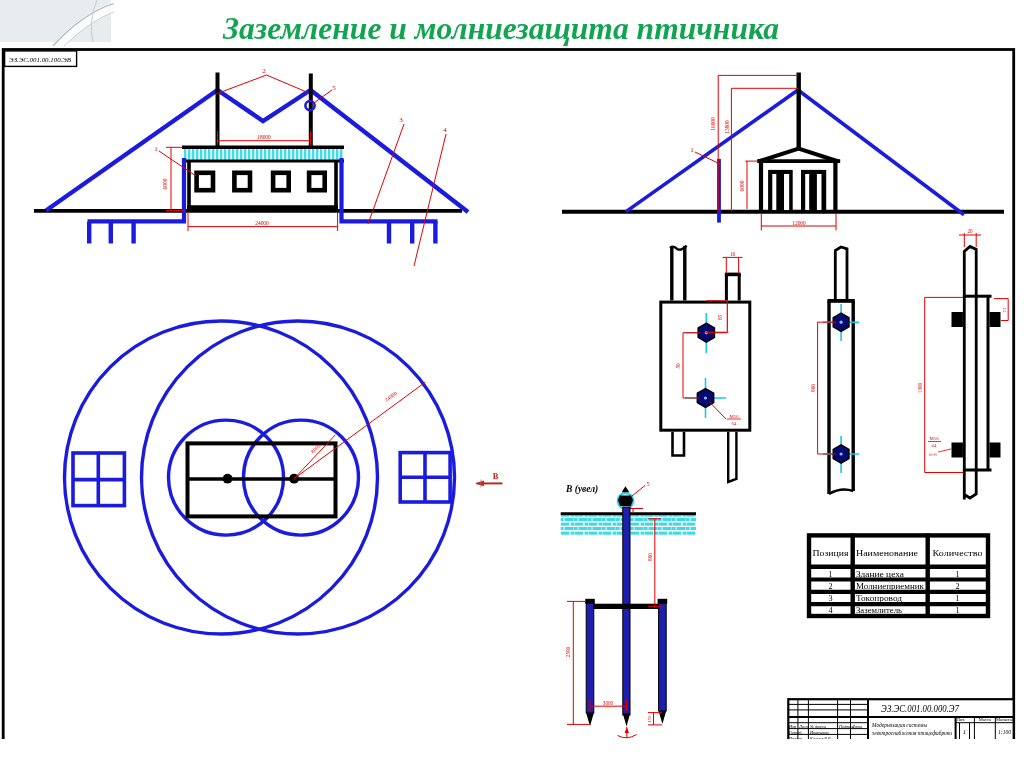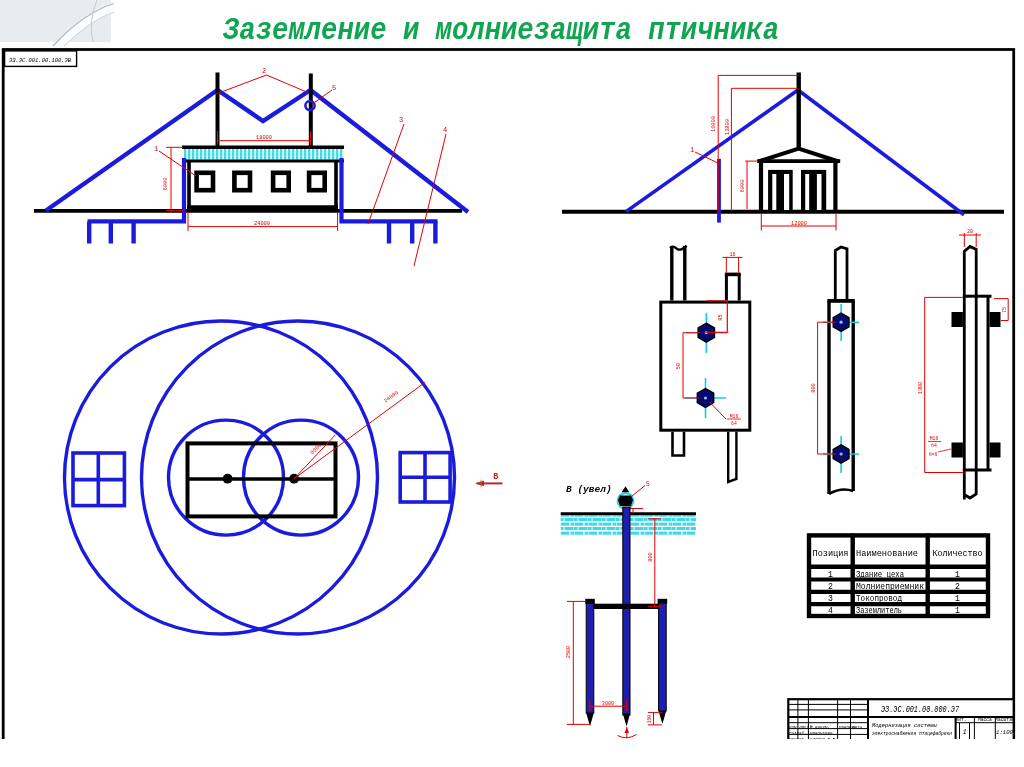--- a/index.html
+++ b/index.html
@@ -1,17 +1,17 @@
 <!DOCTYPE html>
 <html><head>
 <meta charset="utf-8">
 <style>
   html,body{margin:0;padding:0;background:#fff;}
   #page{position:relative;width:1024px;height:739px;background:#fff;overflow:hidden;
-        font-family:Liberation Mono, monospace;}
+        font-family:Liberation Serif, serif;}
   svg{position:absolute;left:0;top:0;}
 </style>
 </head>
 <body>
 <div id="page">
 <svg width="1024" height="767" viewBox="0 0 1024 767">
 <defs>
 
   <pattern id="roofhatch" width="4" height="12" patternUnits="userSpaceOnUse">
     <rect width="4" height="12" fill="#ffffff"></rect>

